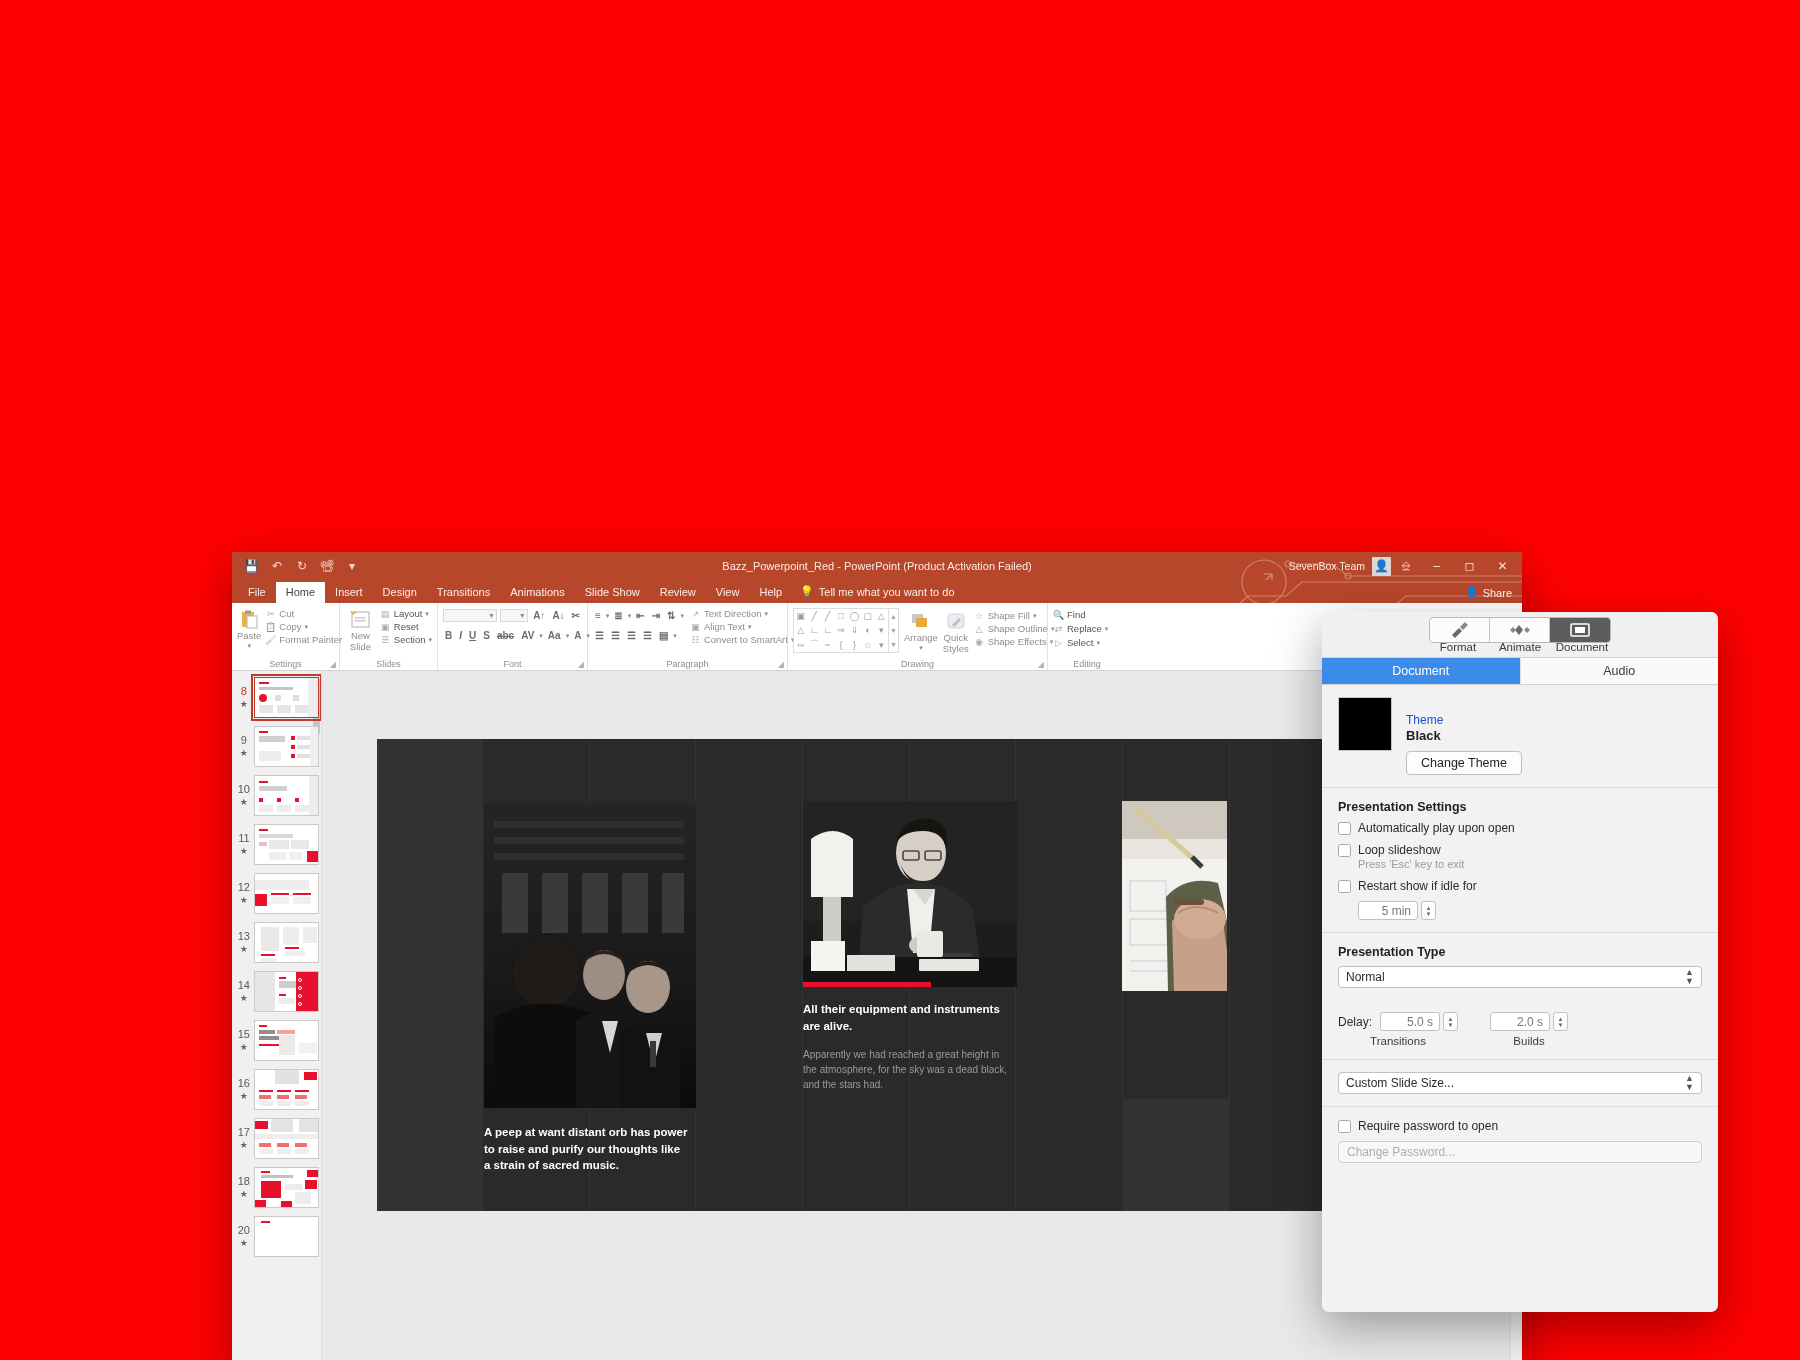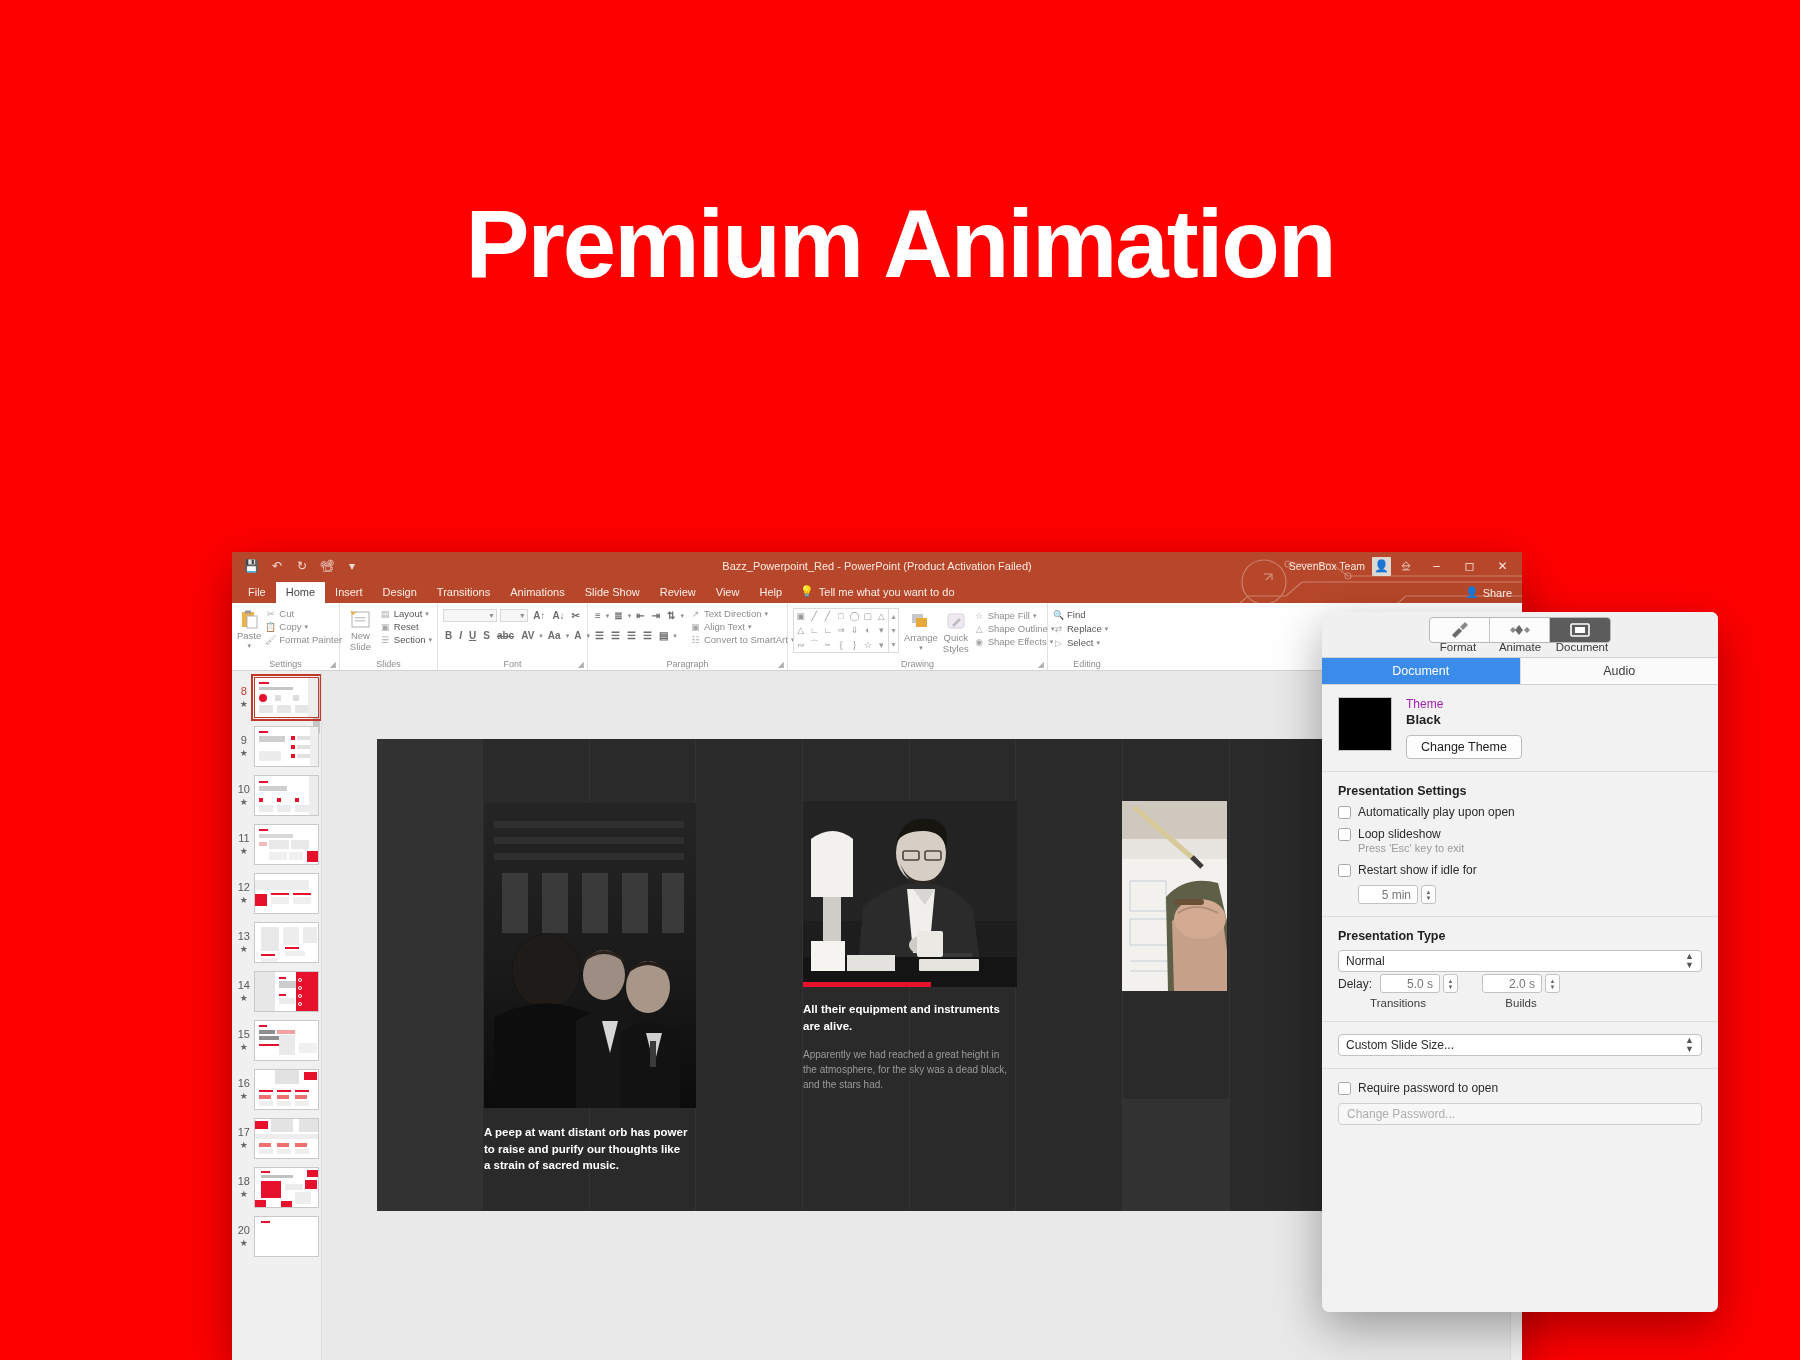--- a/index.html
+++ b/index.html
@@ -140,21 +140,21 @@
   .seg-item.active { background:#5c5c5c; }
   .seg-labels { position:absolute; left:0; right:0; top:29px; display:flex; justify-content:center; gap:0; }
   .seg-lab { width:62px; text-align:center; font-size:11.5px; color:#3a3a3a;}
   .mac-tabs { display:flex; height:27px; border-bottom:1px solid #d2d2d2; background:#fafafa;}
   .mac-tab { flex:1; display:flex; align-items:center; justify-content:center; font-size:12.5px; color:#3c3c3c; border-right:1px solid #dedede;}
   .mac-tab.active { background:#3b8bea; color:#fff; }
   .mac-tab:last-child { border-right:none; }
   .mac-section { padding: 12px 16px; border-bottom:1px solid #dcdcdc; }
   .theme-row { display:flex; align-items:flex-start; gap:14px; }
   .theme-swatch { width:54px; height:54px; background:#000; border:1px solid #c5c5c5; }
-  .theme-lab { font-size:12px; color:#a21caf; }
+  .theme-lab { font-size:12px; color:#1d4ed8;margin-top:16px; }
   .theme-name { font-size:13px; font-weight:700; color:#1f1f1f; margin-top:1px;}
   .mac-btn {
     margin-top:8px; display:inline-block; padding:4px 14px; font-size:12.5px;
     background:#fdfdfd; border:1px solid #bdbdbd; border-radius:4px; color:#222;
   }
   .mac-h { font-size:12.5px; font-weight:700; color:#1f1f1f; margin-bottom:7px;}
   .chk-row { display:flex; align-items:flex-start; gap:7px; margin-bottom:8px; }
   .chk { width:13px; height:13px; border:1px solid #a8a8a8; background:#fff; border-radius:2.5px; flex:none; margin-top:1px;}
   .sub { font-size:11px; color:#9a9a9a; }
   .stepper-in { display:flex; align-items:center; gap:3px; }
@@ -162,34 +162,33 @@
     width:60px; height:19px; border:1px solid #c2c2c2; background:#fff; border-radius:3px;
     display:flex; align-items:center; justify-content:flex-end; padding-right:6px; font-size:12px; color:#777;
   }
   .stepbtns { width:15px; height:19px; border:1px solid #c2c2c2; border-radius:3px; background:#fdfdfd;
     display:flex; flex-direction:column; align-items:center; justify-content:center; font-size:6px; color:#666; line-height:1;}
   .popup {
     width:100%; height:22px; border:1px solid #c2c2c2; background:#fff; border-radius:4px;
     display:flex; align-items:center; justify-content:space-between; padding:0 7px; font-size:12px; color:#2b2b2b;
   }
   .popup .chev { font-size:9px; color:#555; line-height:1; }
-  .delay-row { display:flex; align-items:flex-end; gap:24px; margin-top:2px; }
+  .delay-row { display:flex; align-items:flex-end; gap:32px; margin-top:24px; }
   .delay-col { text-align:center; }
   .delay-caption { font-size:11.5px; color:#3c3c3c; margin-top:4px; }
   .delay-label { font-size:12px; color:#2b2b2b; margin-right:5px; }
   .pw-field {
     margin-top:8px; width:100%; height:22px; border:1px solid #cfcfcf; background:#f7f7f7; border-radius:4px;
     display:flex; align-items:center; padding:0 8px; font-size:12px; color:#aeaeae;
   }
 </style>
 </head>
 <body>
 
 <div class="hero">
-  <div class="hero-title">Premium Animation</div>
 </div>
 
 <div class="ppt-window">
 
   <div class="ppt-titlebar">
     <svg class="circuit" viewBox="0 0 330 70">
       <g fill="none" stroke="#ffffff" stroke-width="1.2">
         <circle cx="72" cy="36" r="22"></circle>
         <path d="M10 64 L40 64 L56 50 L94 50 L110 36 L330 36"></path>
         <path d="M96 18 L140 18 L156 30 L330 30"></path>

